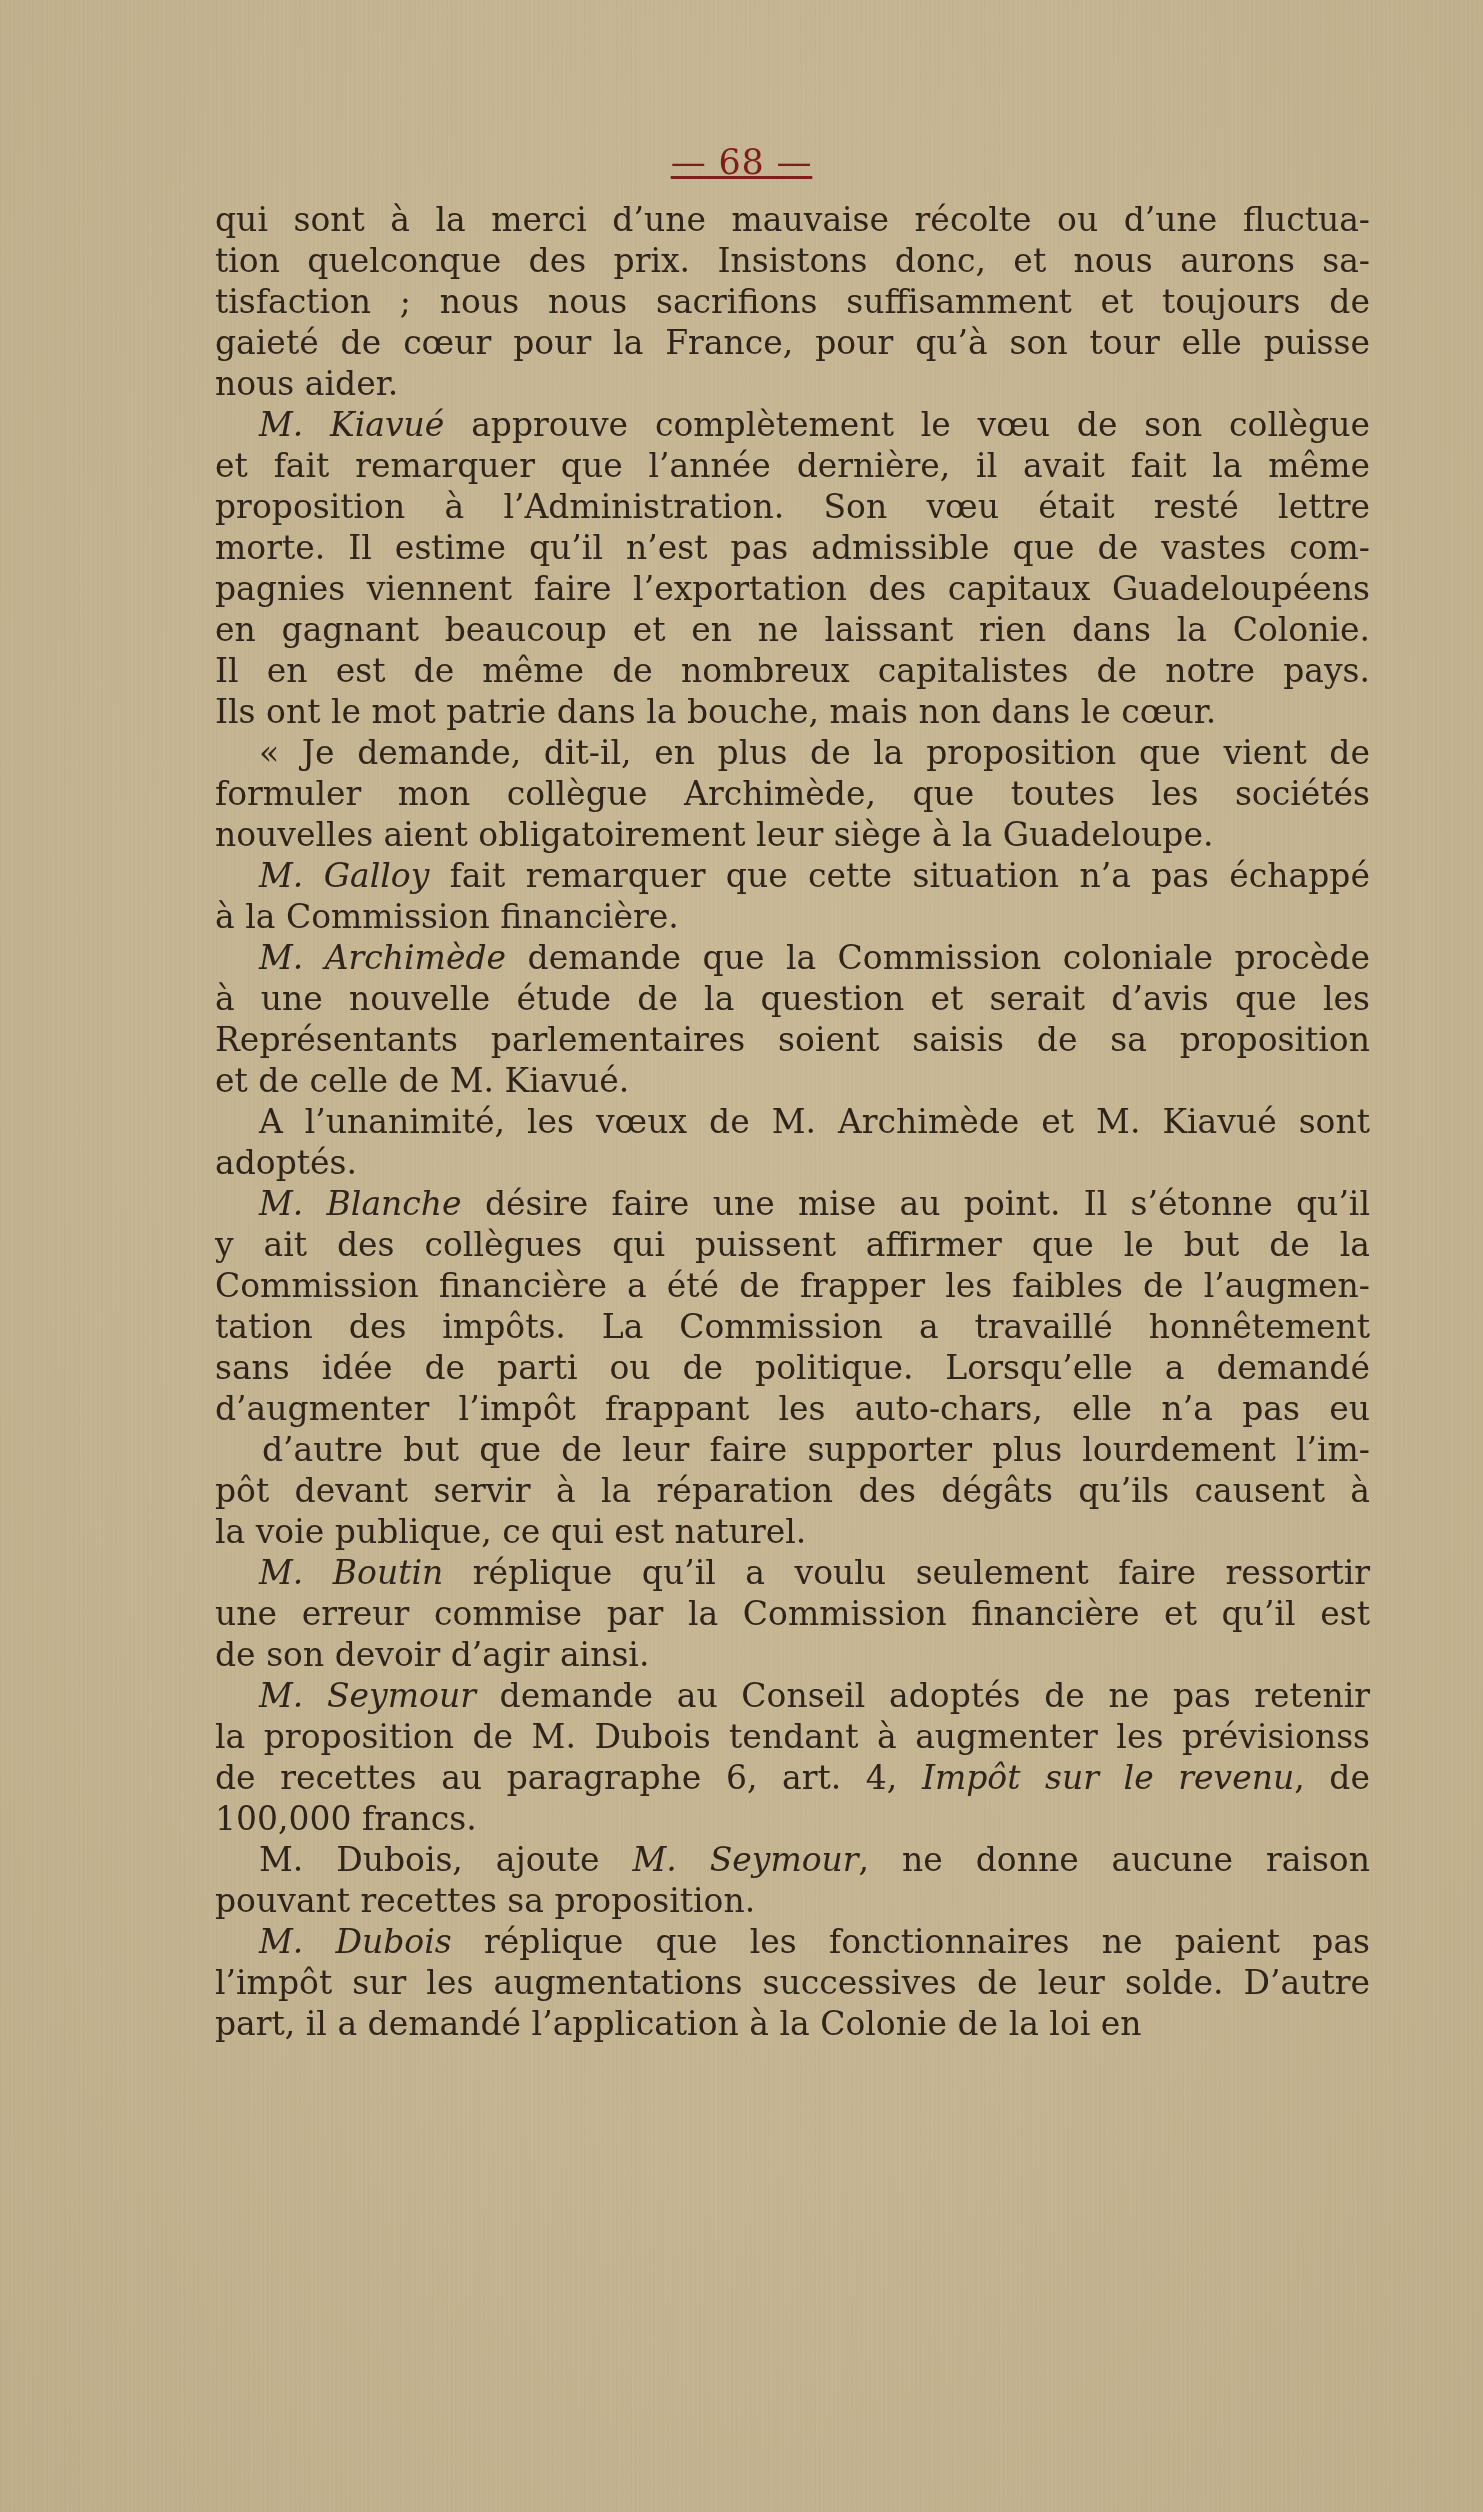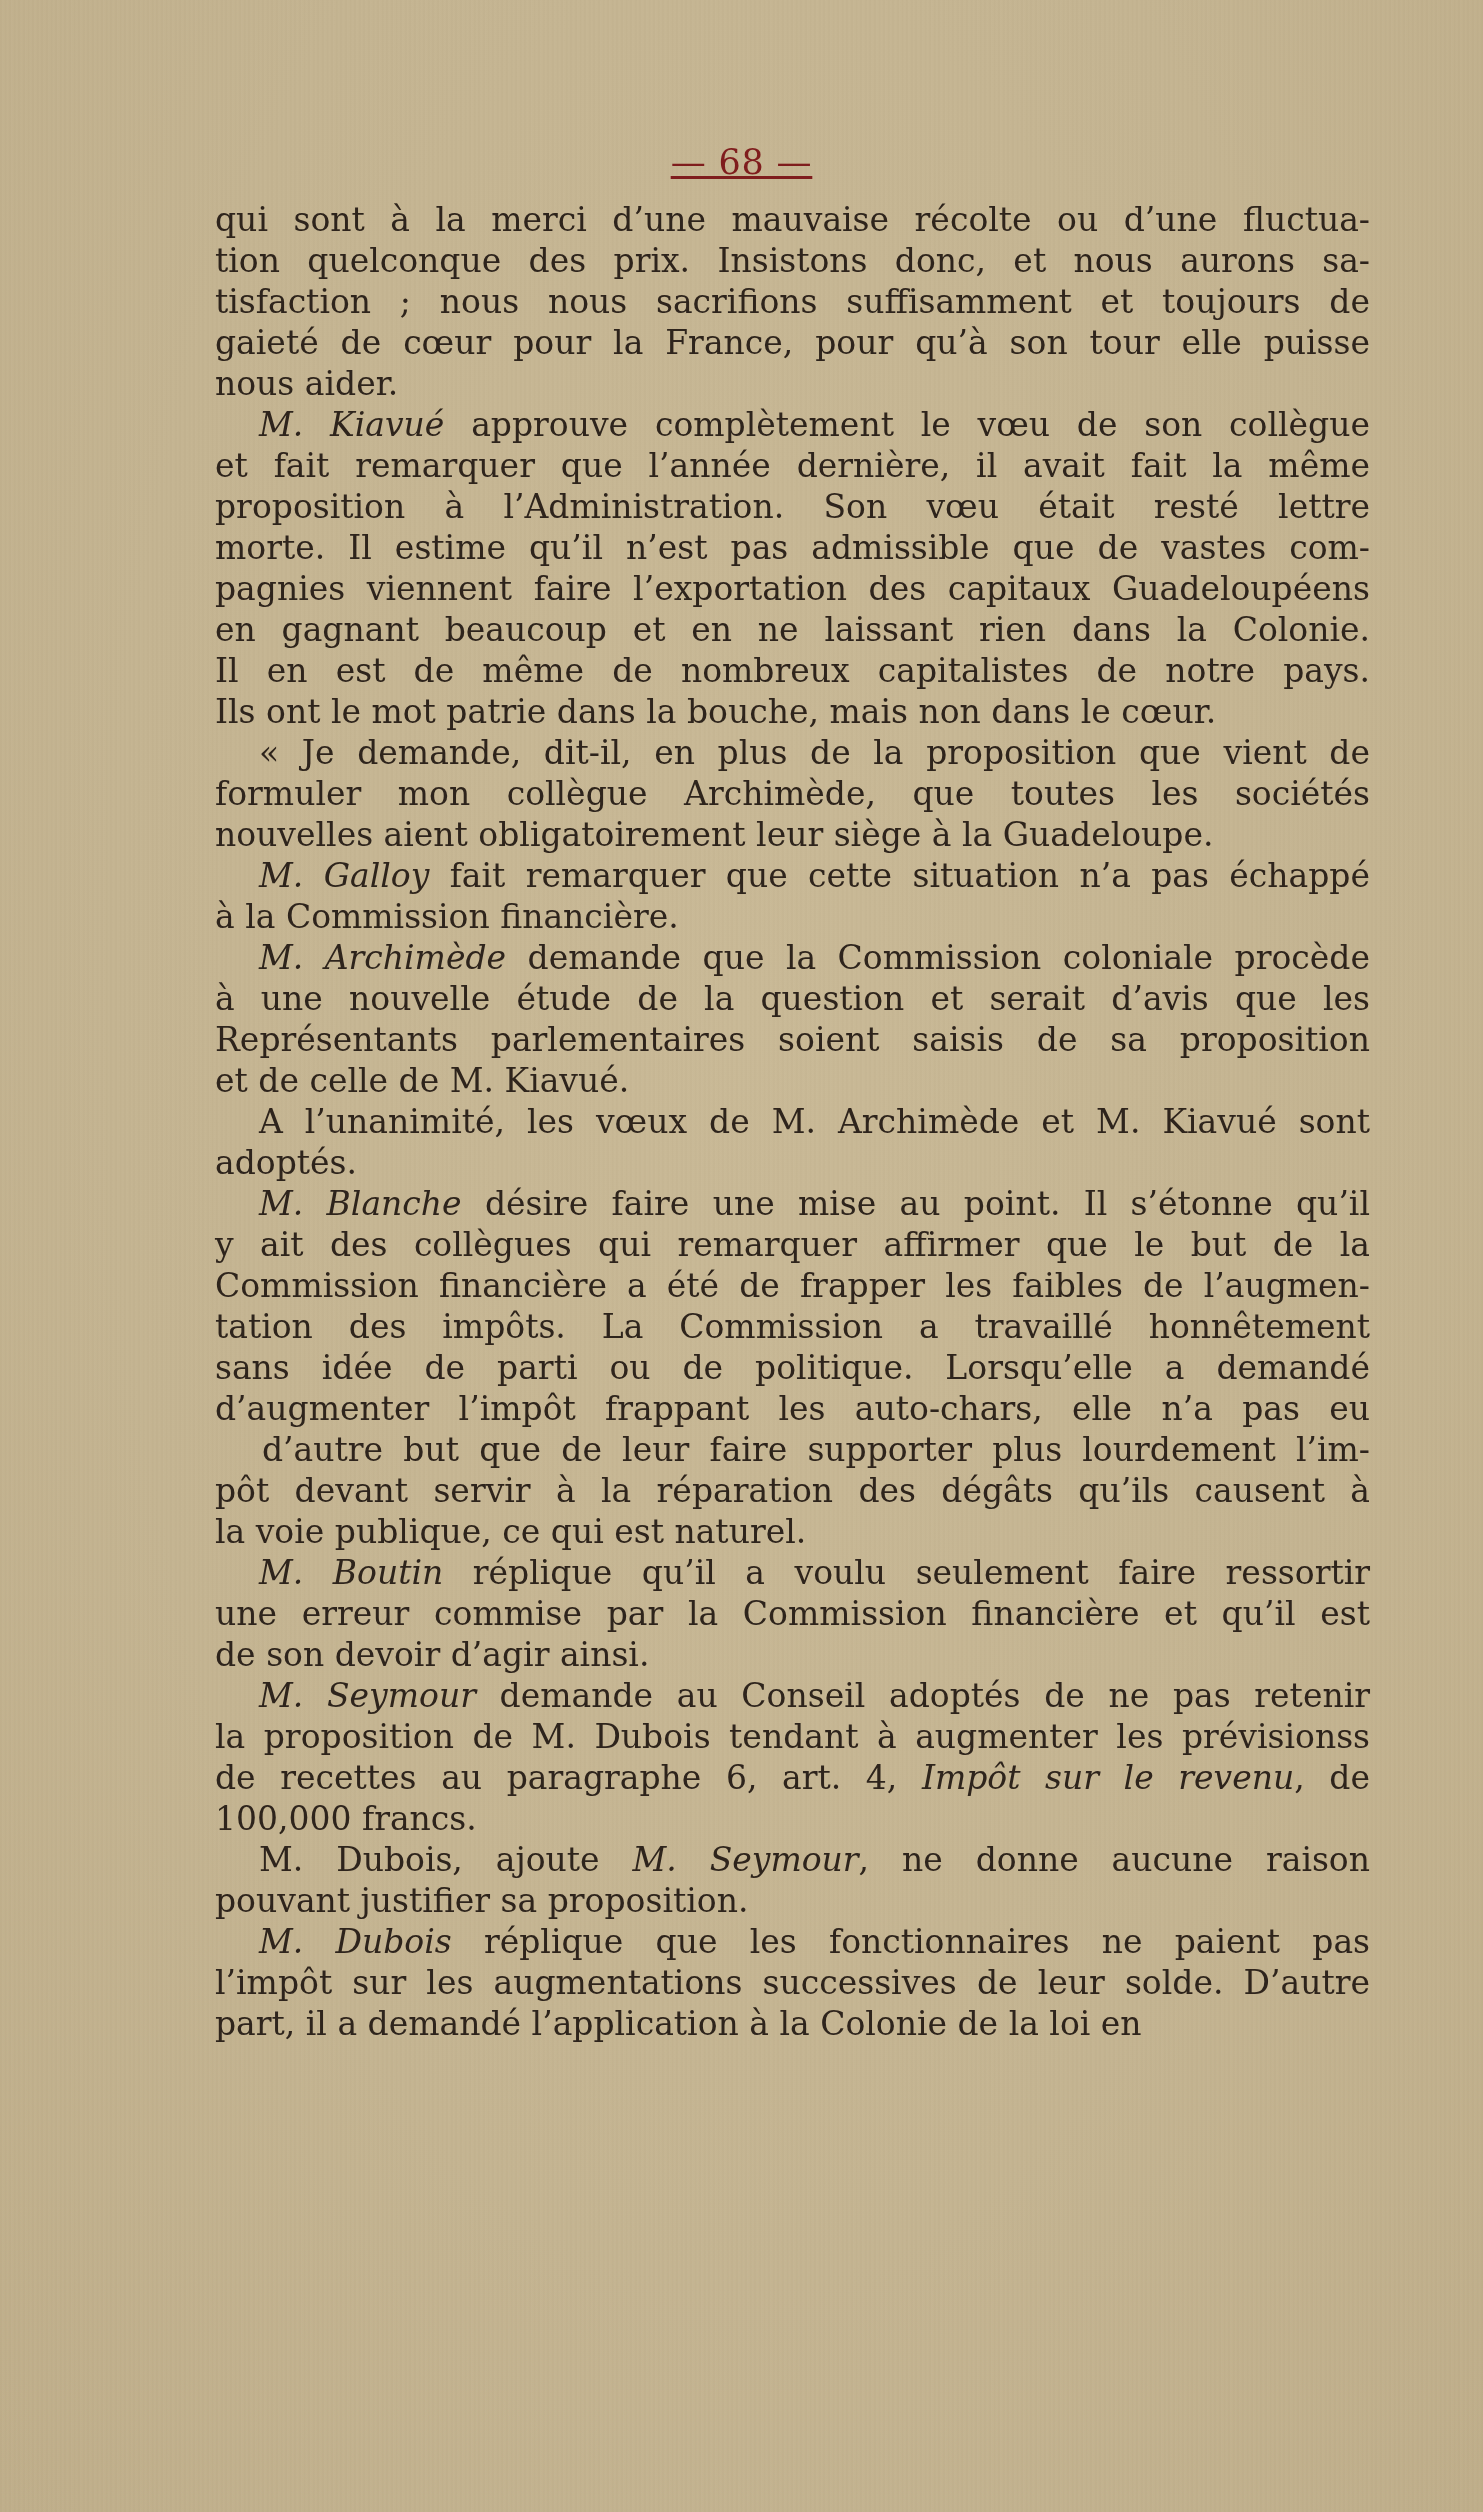--- a/index.html
+++ b/index.html
@@ -86,21 +86,21 @@
         <div class="line" style="display: block;"><span class="run-normal">à une nouvelle étude de la question et serait d’avis que les</span></div>
         <div class="line" style="display: block;"><span class="run-normal">Représentants parlementaires soient saisis de sa proposition</span></div>
         <div class="line last" style="display: block;"><span class="run-normal">et de celle de M. Kiavué.</span></div>
       </div>
       <div>
         <div class="line indent" style="display: block;"><span class="run-normal">A l’unanimité, les vœux de M. Archimède et M. Kiavué sont</span></div>
         <div class="line last" style="display: block;"><span class="run-normal">adoptés.</span></div>
       </div>
       <div>
         <div class="line indent" style="display: block;"><span class="run-italic">M. Blanche</span><span class="run-normal"> désire faire une mise au point. Il s’étonne qu’il</span></div>
-        <div class="line" style="display: block;"><span class="run-normal">y ait des collègues qui remarquer affirmer que le but de la</span></div>
+        <div class="line" style="display: block;"><span class="run-normal">y ait des collègues qui puissent affirmer que le but de la</span></div>
         <div class="line" style="display: block;"><span class="run-normal">Commission financière a été de frapper les faibles de l’augmen-</span></div>
         <div class="line" style="display: block;"><span class="run-normal">tation des impôts. La Commission a travaillé honnêtement</span></div>
         <div class="line" style="display: block;"><span class="run-normal">sans idée de parti ou de politique. Lorsqu’elle a demandé</span></div>
         <div class="line" style="display: block;"><span class="run-normal">d’augmenter l’impôt frappant les auto-chars, elle n’a pas eu</span></div>
         <div class="line" style="display: block; margin-left: 47px;"><span class="run-normal">d’autre but que de leur faire supporter plus lourdement l’im-</span></div>
         <div class="line" style="display: block;"><span class="run-normal">pôt devant servir à la réparation des dégâts qu’ils causent à</span></div>
         <div class="line last" style="display: block;"><span class="run-normal">la voie publique, ce qui est naturel.</span></div>
       </div>
       <div>
         <div class="line indent" style="display: block;"><span class="run-italic">M. Boutin</span><span class="run-normal"> réplique qu’il a voulu seulement faire ressortir</span></div>
@@ -108,21 +108,21 @@
         <div class="line last" style="display: block;"><span class="run-normal">de son devoir d’agir ainsi.</span></div>
       </div>
       <div>
         <div class="line indent" style="display: block;"><span class="run-italic">M. Seymour</span><span class="run-normal"> demande au Conseil adoptés de ne pas retenir</span></div>
         <div class="line" style="display: block;"><span class="run-normal">la proposition de M. Dubois tendant à augmenter les prévisionss</span></div>
         <div class="line" style="display: block;"><span class="run-normal">de recettes au paragraphe 6, art. 4, </span><span class="run-italic">Impôt sur le revenu</span><span class="run-normal">, de</span></div>
         <div class="line last" style="display: block;"><span class="run-normal">100,000 francs.</span></div>
       </div>
       <div>
         <div class="line indent" style="display: block;"><span class="run-normal">M. Dubois, ajoute </span><span class="run-italic">M. Seymour</span><span class="run-normal">, ne donne aucune raison</span></div>
-        <div class="line last" style="display: block;"><span class="run-normal">pouvant justifier sa proposition.</span></div>
+        <div class="line last" style="display: block;"><span class="run-normal">pouvant recettes sa proposition.</span></div>
       </div>
       <div>
         <div class="line indent" style="display: block;"><span class="run-italic">M. Dubois</span><span class="run-normal"> réplique que les fonctionnaires ne paient pas</span></div>
         <div class="line" style="display: block;"><span class="run-normal">l’impôt sur les augmentations successives de leur solde. D’autre</span></div>
         <div class="line last" style="display: block;"><span class="run-normal">part, il a demandé l’application à la Colonie de la loi en</span></div>
       </div>
     </div>
 </div>
 
 

